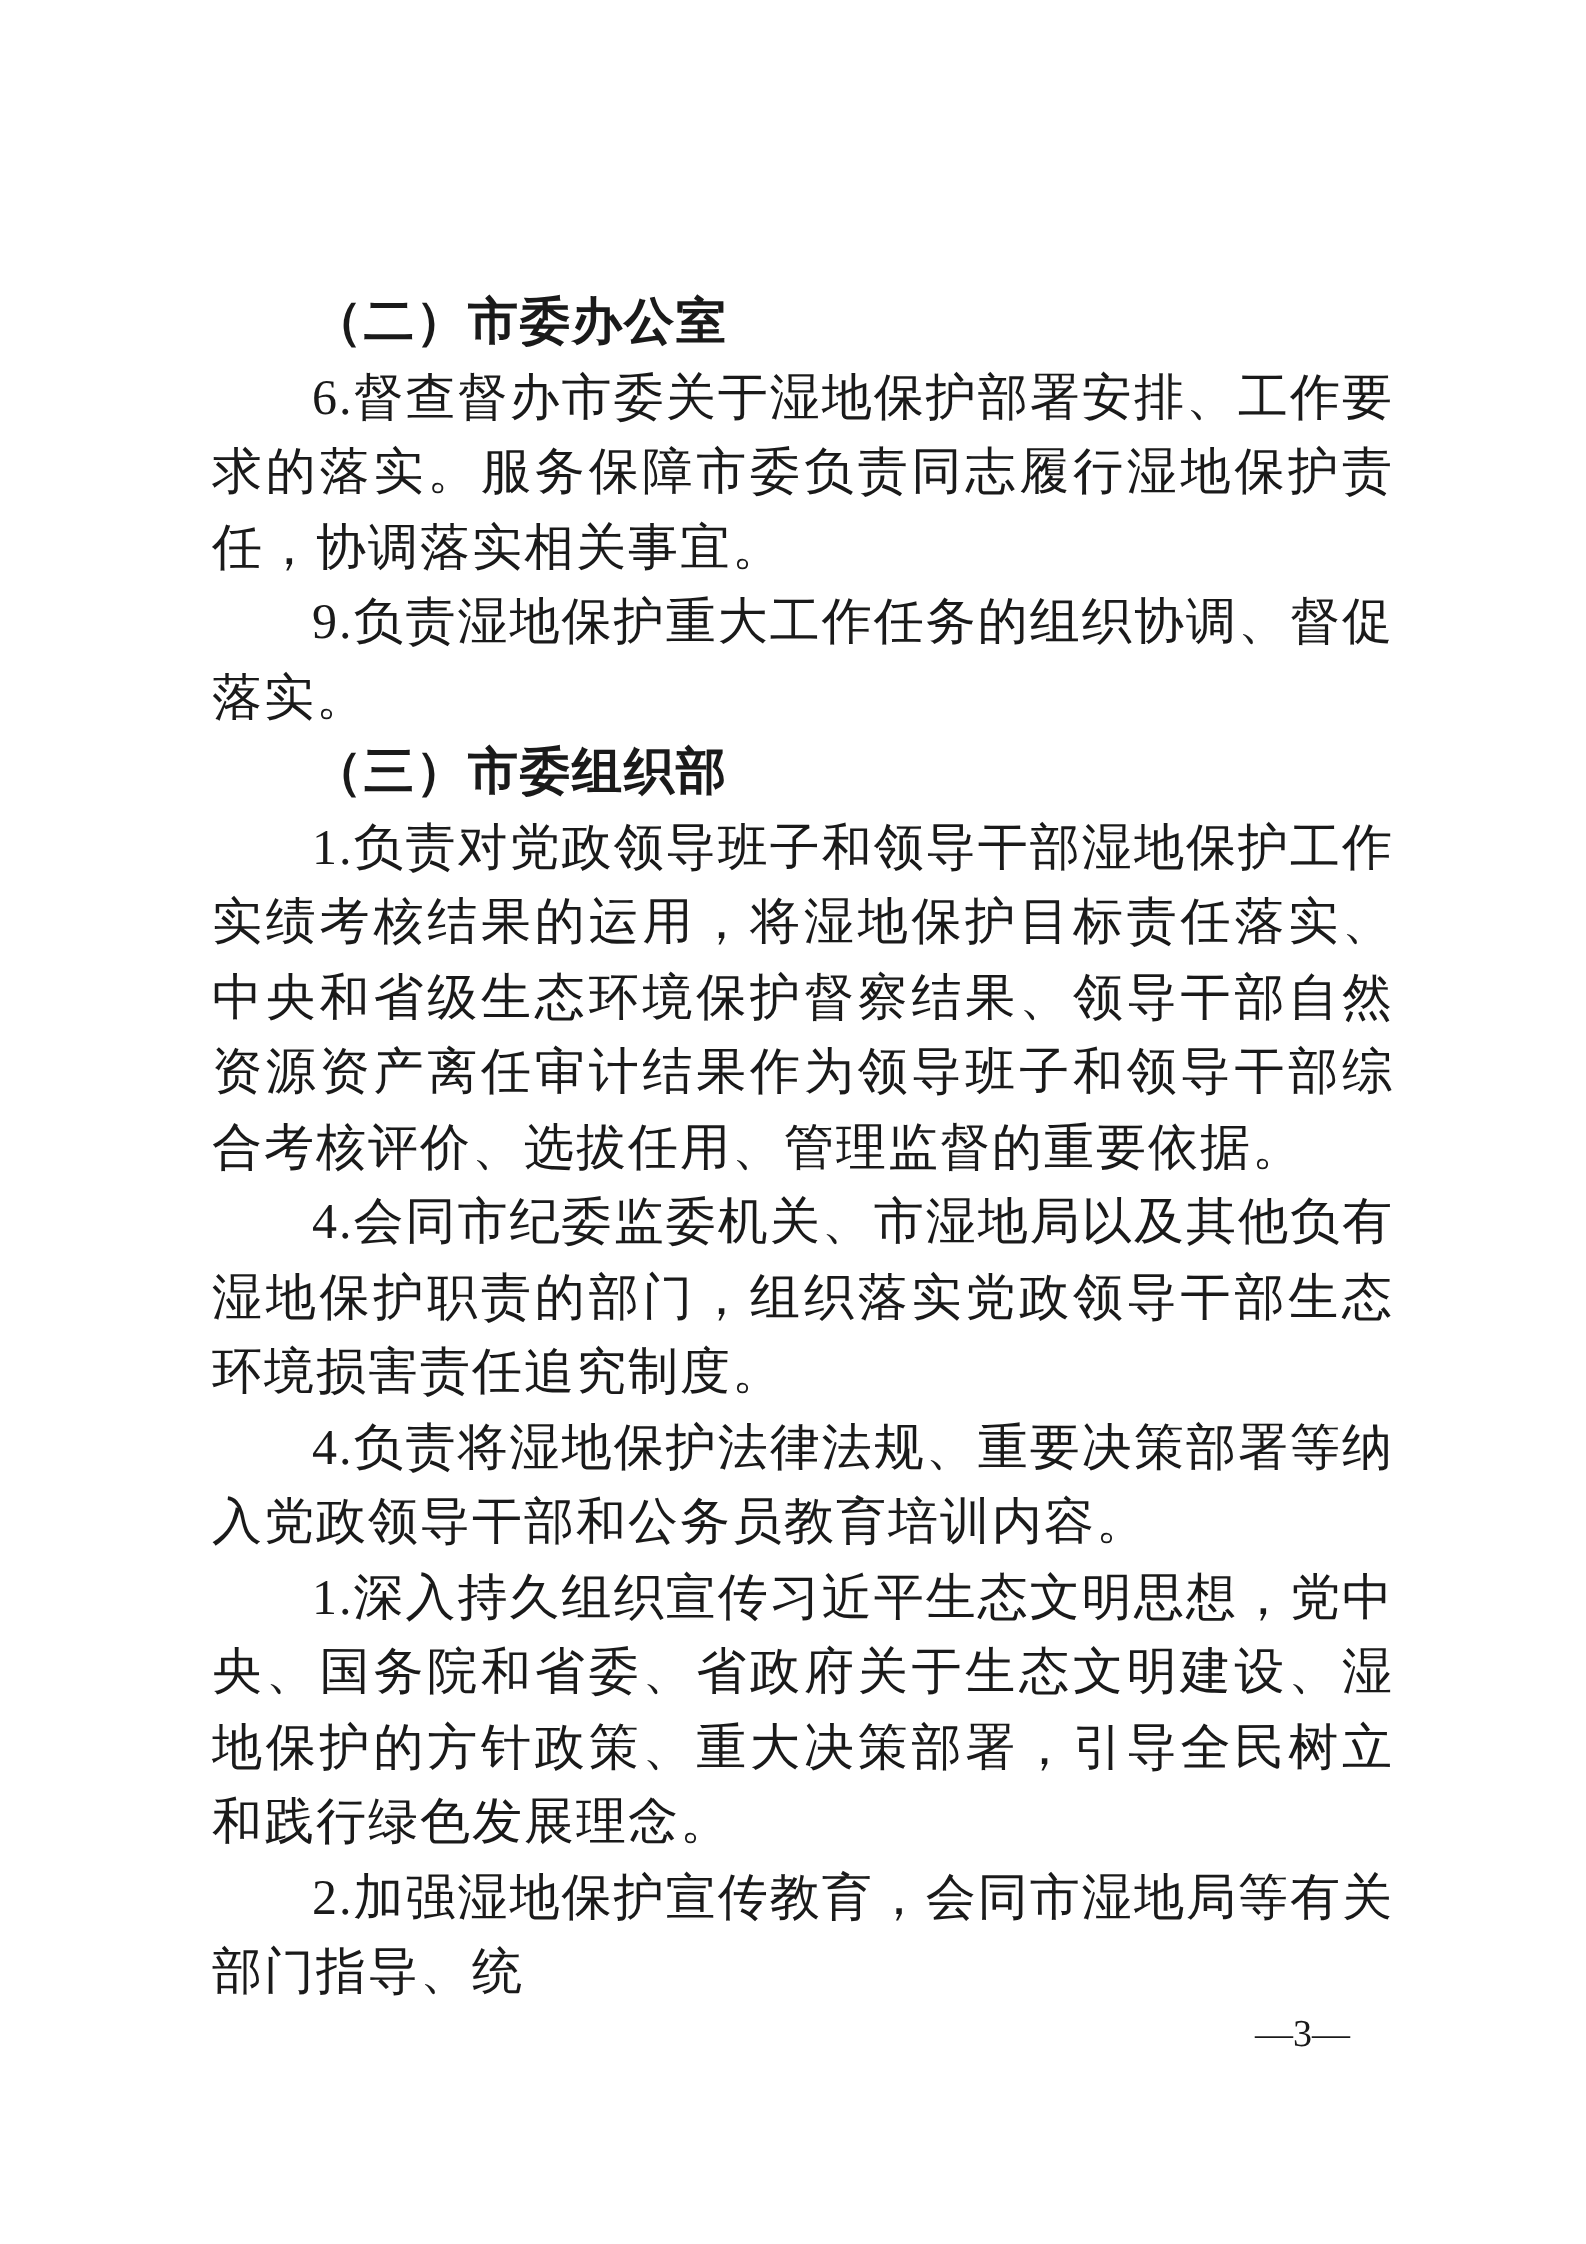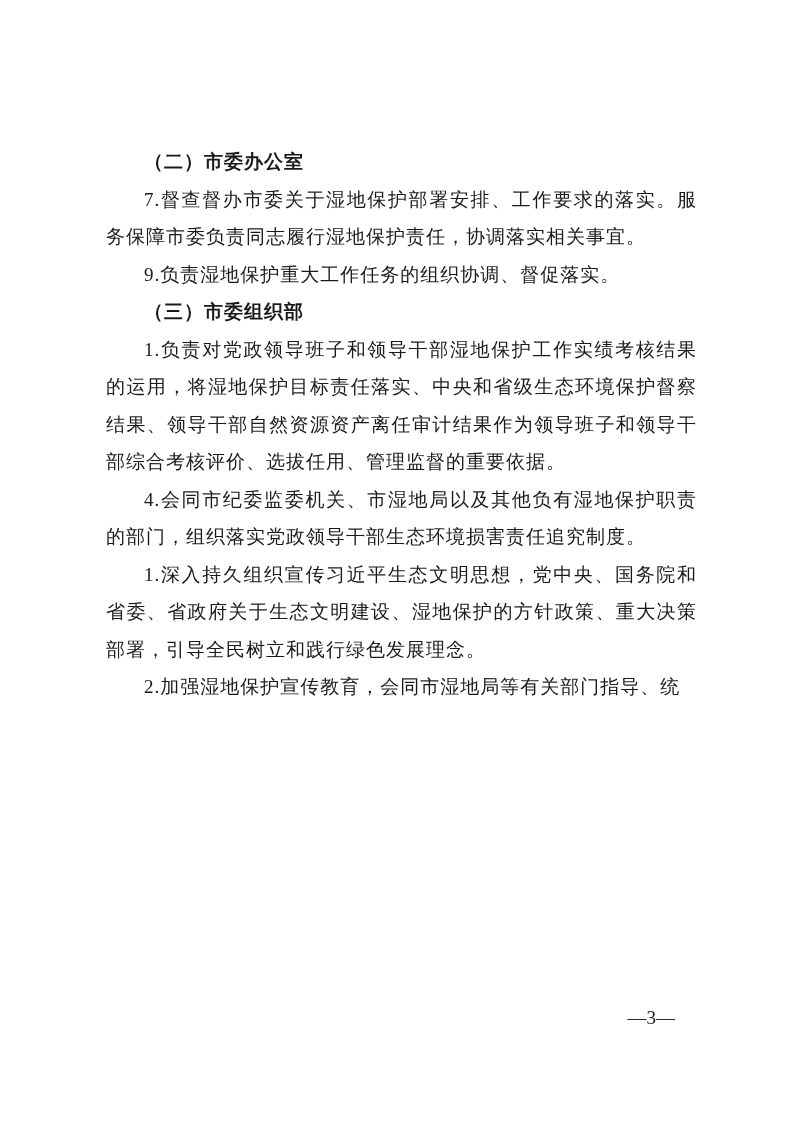--- a/index.html
+++ b/index.html
@@ -17,21 +17,21 @@
     color: #1a1a1a;
   }
   .text-block {
     position: absolute;
     left: 106px;
     top: 143px;
     width: 591px;
   }
   .text-block p {
     margin: 0;
-    font-size: 19px;
+    font-size: 25px;
     line-height: 37.5px;
     letter-spacing: 1px;
     text-indent: 2em;
     text-align: justify;
     word-break: break-all;
     overflow-wrap: break-word;
   }
   .doc-heading {
     font-weight: bold;
     text-align: left !important;
@@ -45,22 +45,23 @@
     letter-spacing: 0;
     color: #1a1a1a;
   }
 </style>
 </head>
 <body>
 
 <div class="doc-page">
   <div class="text-block">
       <p class="doc-heading">（二）市委办公室</p>
-      <p class="doc-para">7.督查督办市委关于湿地保护部署安排、工作要求的落实。服务保障市委负责同志履行湿地保护责任，协调落实相关事宜。</p>
+      <p class="doc-para">6.督查督办市委关于湿地保护部署安排、工作要求的落实。服务保障市委负责同志履行湿地保护责任，协调落实相关事宜。</p>
       <p class="doc-para">9.负责湿地保护重大工作任务的组织协调、督促落实。</p>
       <p class="doc-heading">（三）市委组织部</p>
       <p class="doc-para">1.负责对党政领导班子和领导干部湿地保护工作实绩考核结果的运用，将湿地保护目标责任落实、中央和省级生态环境保护督察结果、领导干部自然资源资产离任审计结果作为领导班子和领导干部综合考核评价、选拔任用、管理监督的重要依据。</p>
       <p class="doc-para">4.会同市纪委监委机关、市湿地局以及其他负有湿地保护职责的部门，组织落实党政领导干部生态环境损害责任追究制度。</p>
+      <p class="doc-para">4.负责将湿地保护法律法规、重要决策部署等纳入党政领导干部和公务员教育培训内容。</p>
       <p class="doc-para">1.深入持久组织宣传习近平生态文明思想，党中央、国务院和省委、省政府关于生态文明建设、湿地保护的方针政策、重大决策部署，引导全民树立和践行绿色发展理念。</p>
       <p class="doc-para">2.加强湿地保护宣传教育，会同市湿地局等有关部门指导、统</p>
     </div>
   <div class="page-number">—3—</div>
 </div>
 
 </body></html>

